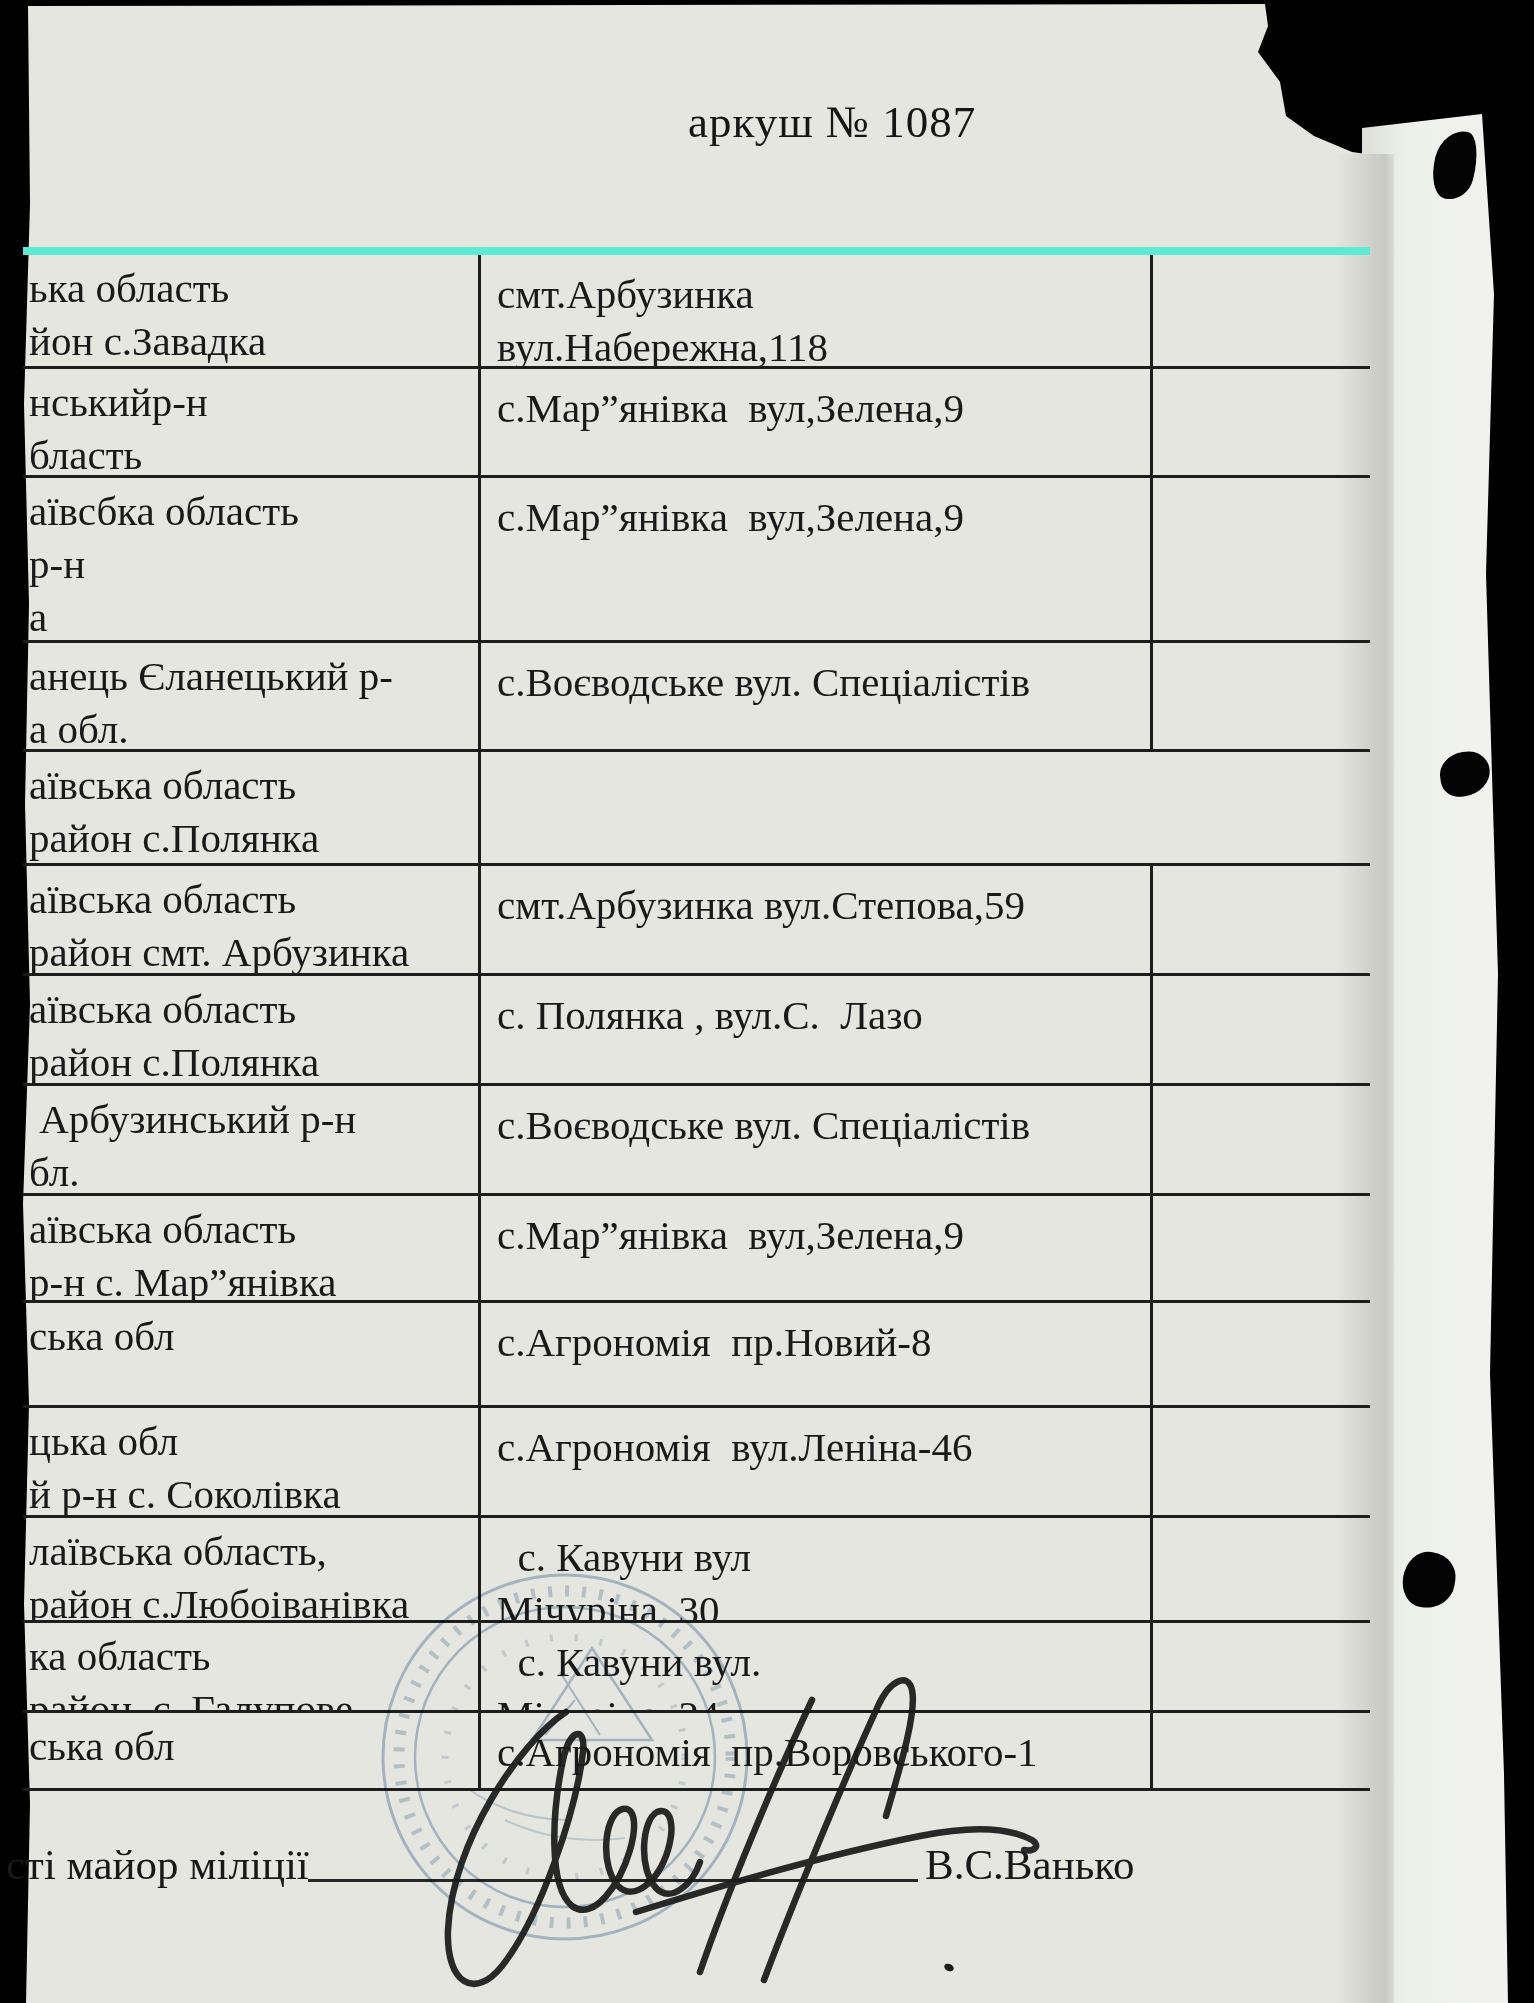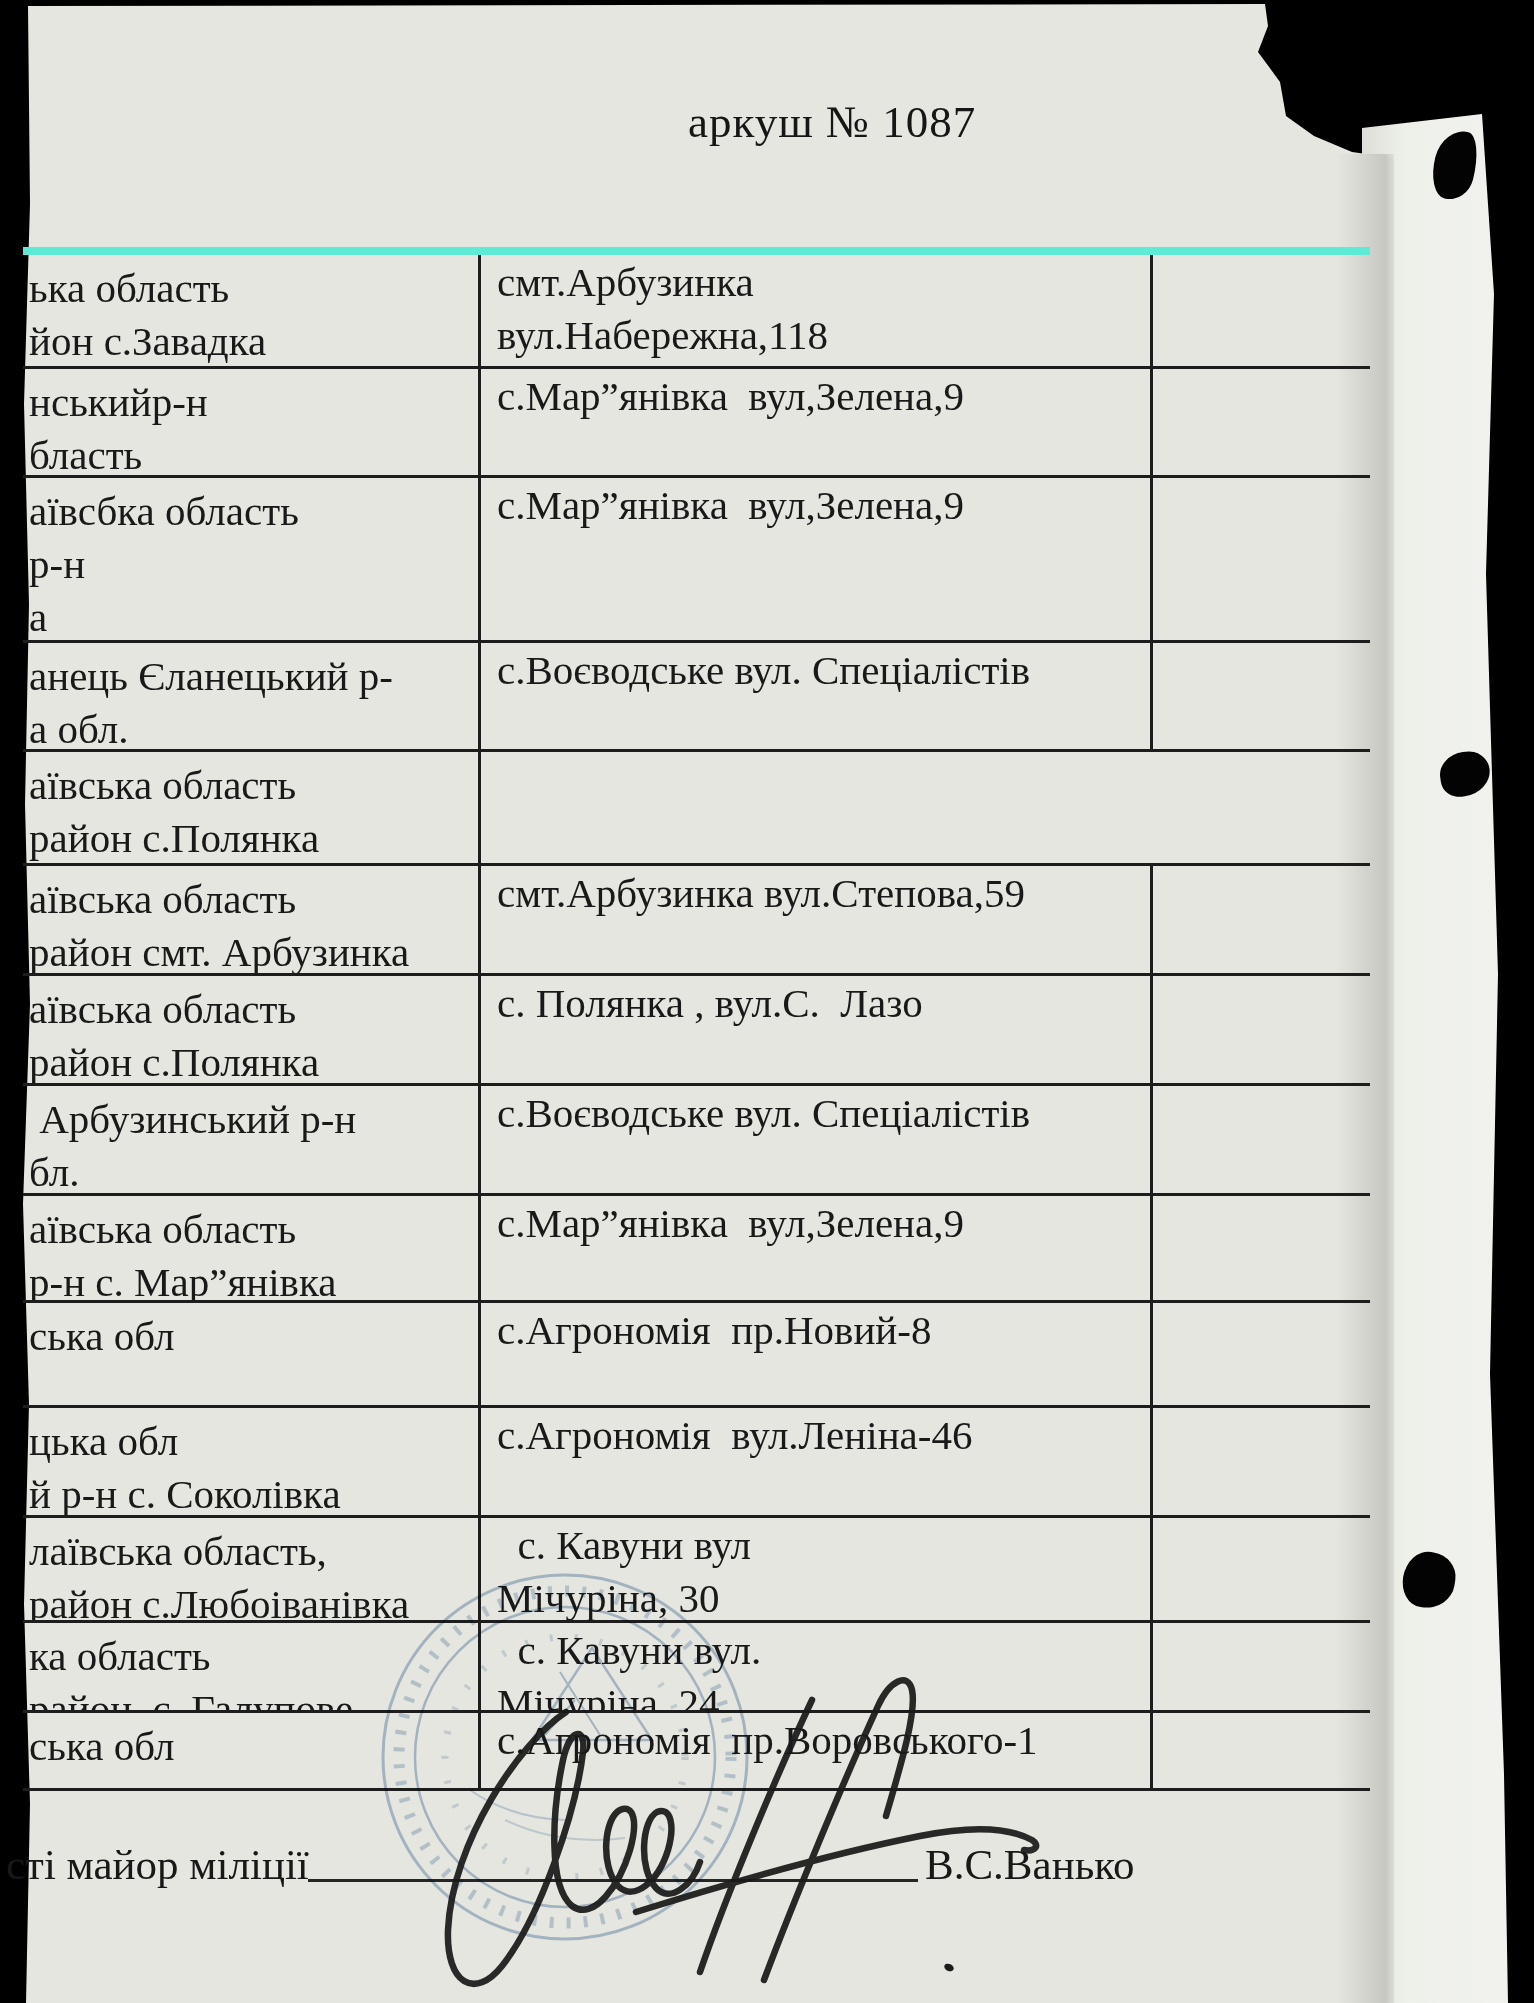--- a/index.html
+++ b/index.html
@@ -39,21 +39,21 @@
     border-top:8px solid #5eead4;
     margin-left:10px;
   }
   .t-row{
     display:grid;grid-template-columns:455px 672px 220px;
     border-bottom:3px solid #1d1d1d;
     box-sizing:border-box;
   }
   .cell{box-sizing:border-box;overflow:hidden;}
   .cell-region{padding:7px 4px 0 6px;}
-  .cell-address{border-left:3px solid #1d1d1d;padding:1px 4px 0 16px;}
+  .cell-address{border-left:3px solid #1d1d1d;padding:13px 4px 0 16px;}
   .cell-notes{border-left:3px solid #1d1d1d;}
   .cell-text{
     font-size:41px;line-height:53px;color:#191919;
     white-space:pre-wrap;
   }
   .footer-left{
     position:absolute;left:6px;top:1840px;
     font-size:43px;color:#181818;white-space:nowrap;
   }
   .sig-line{

